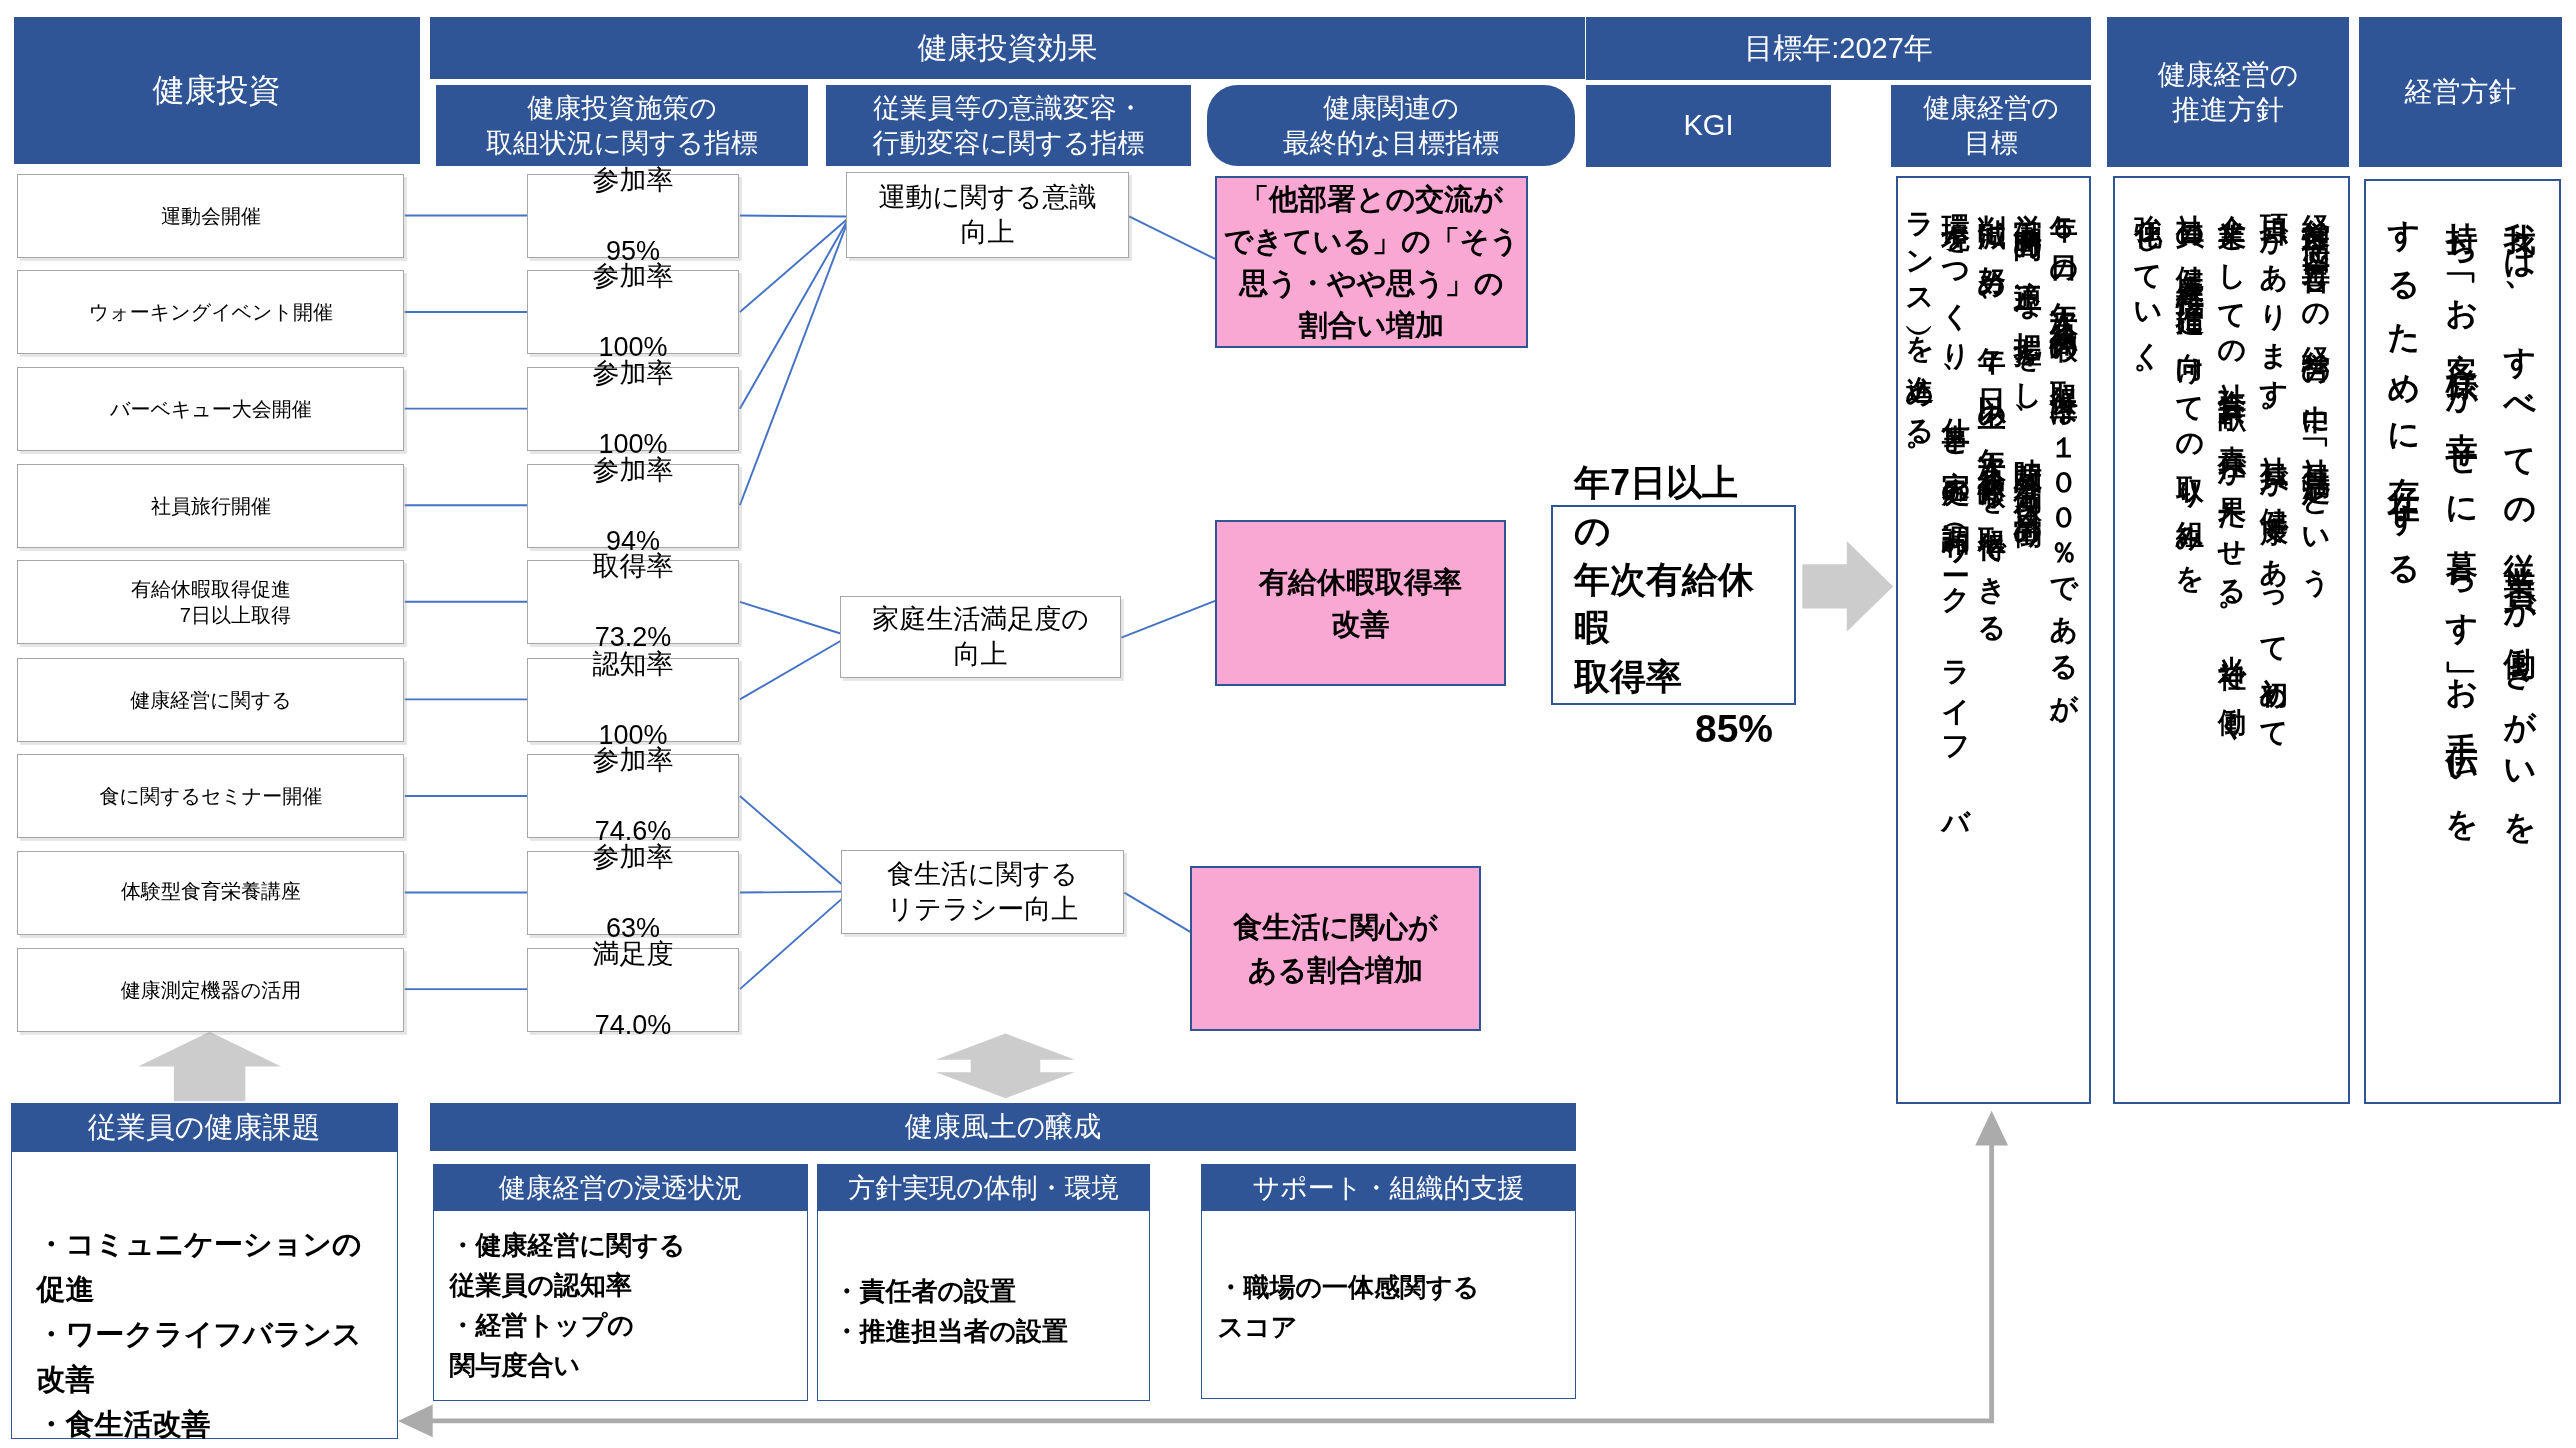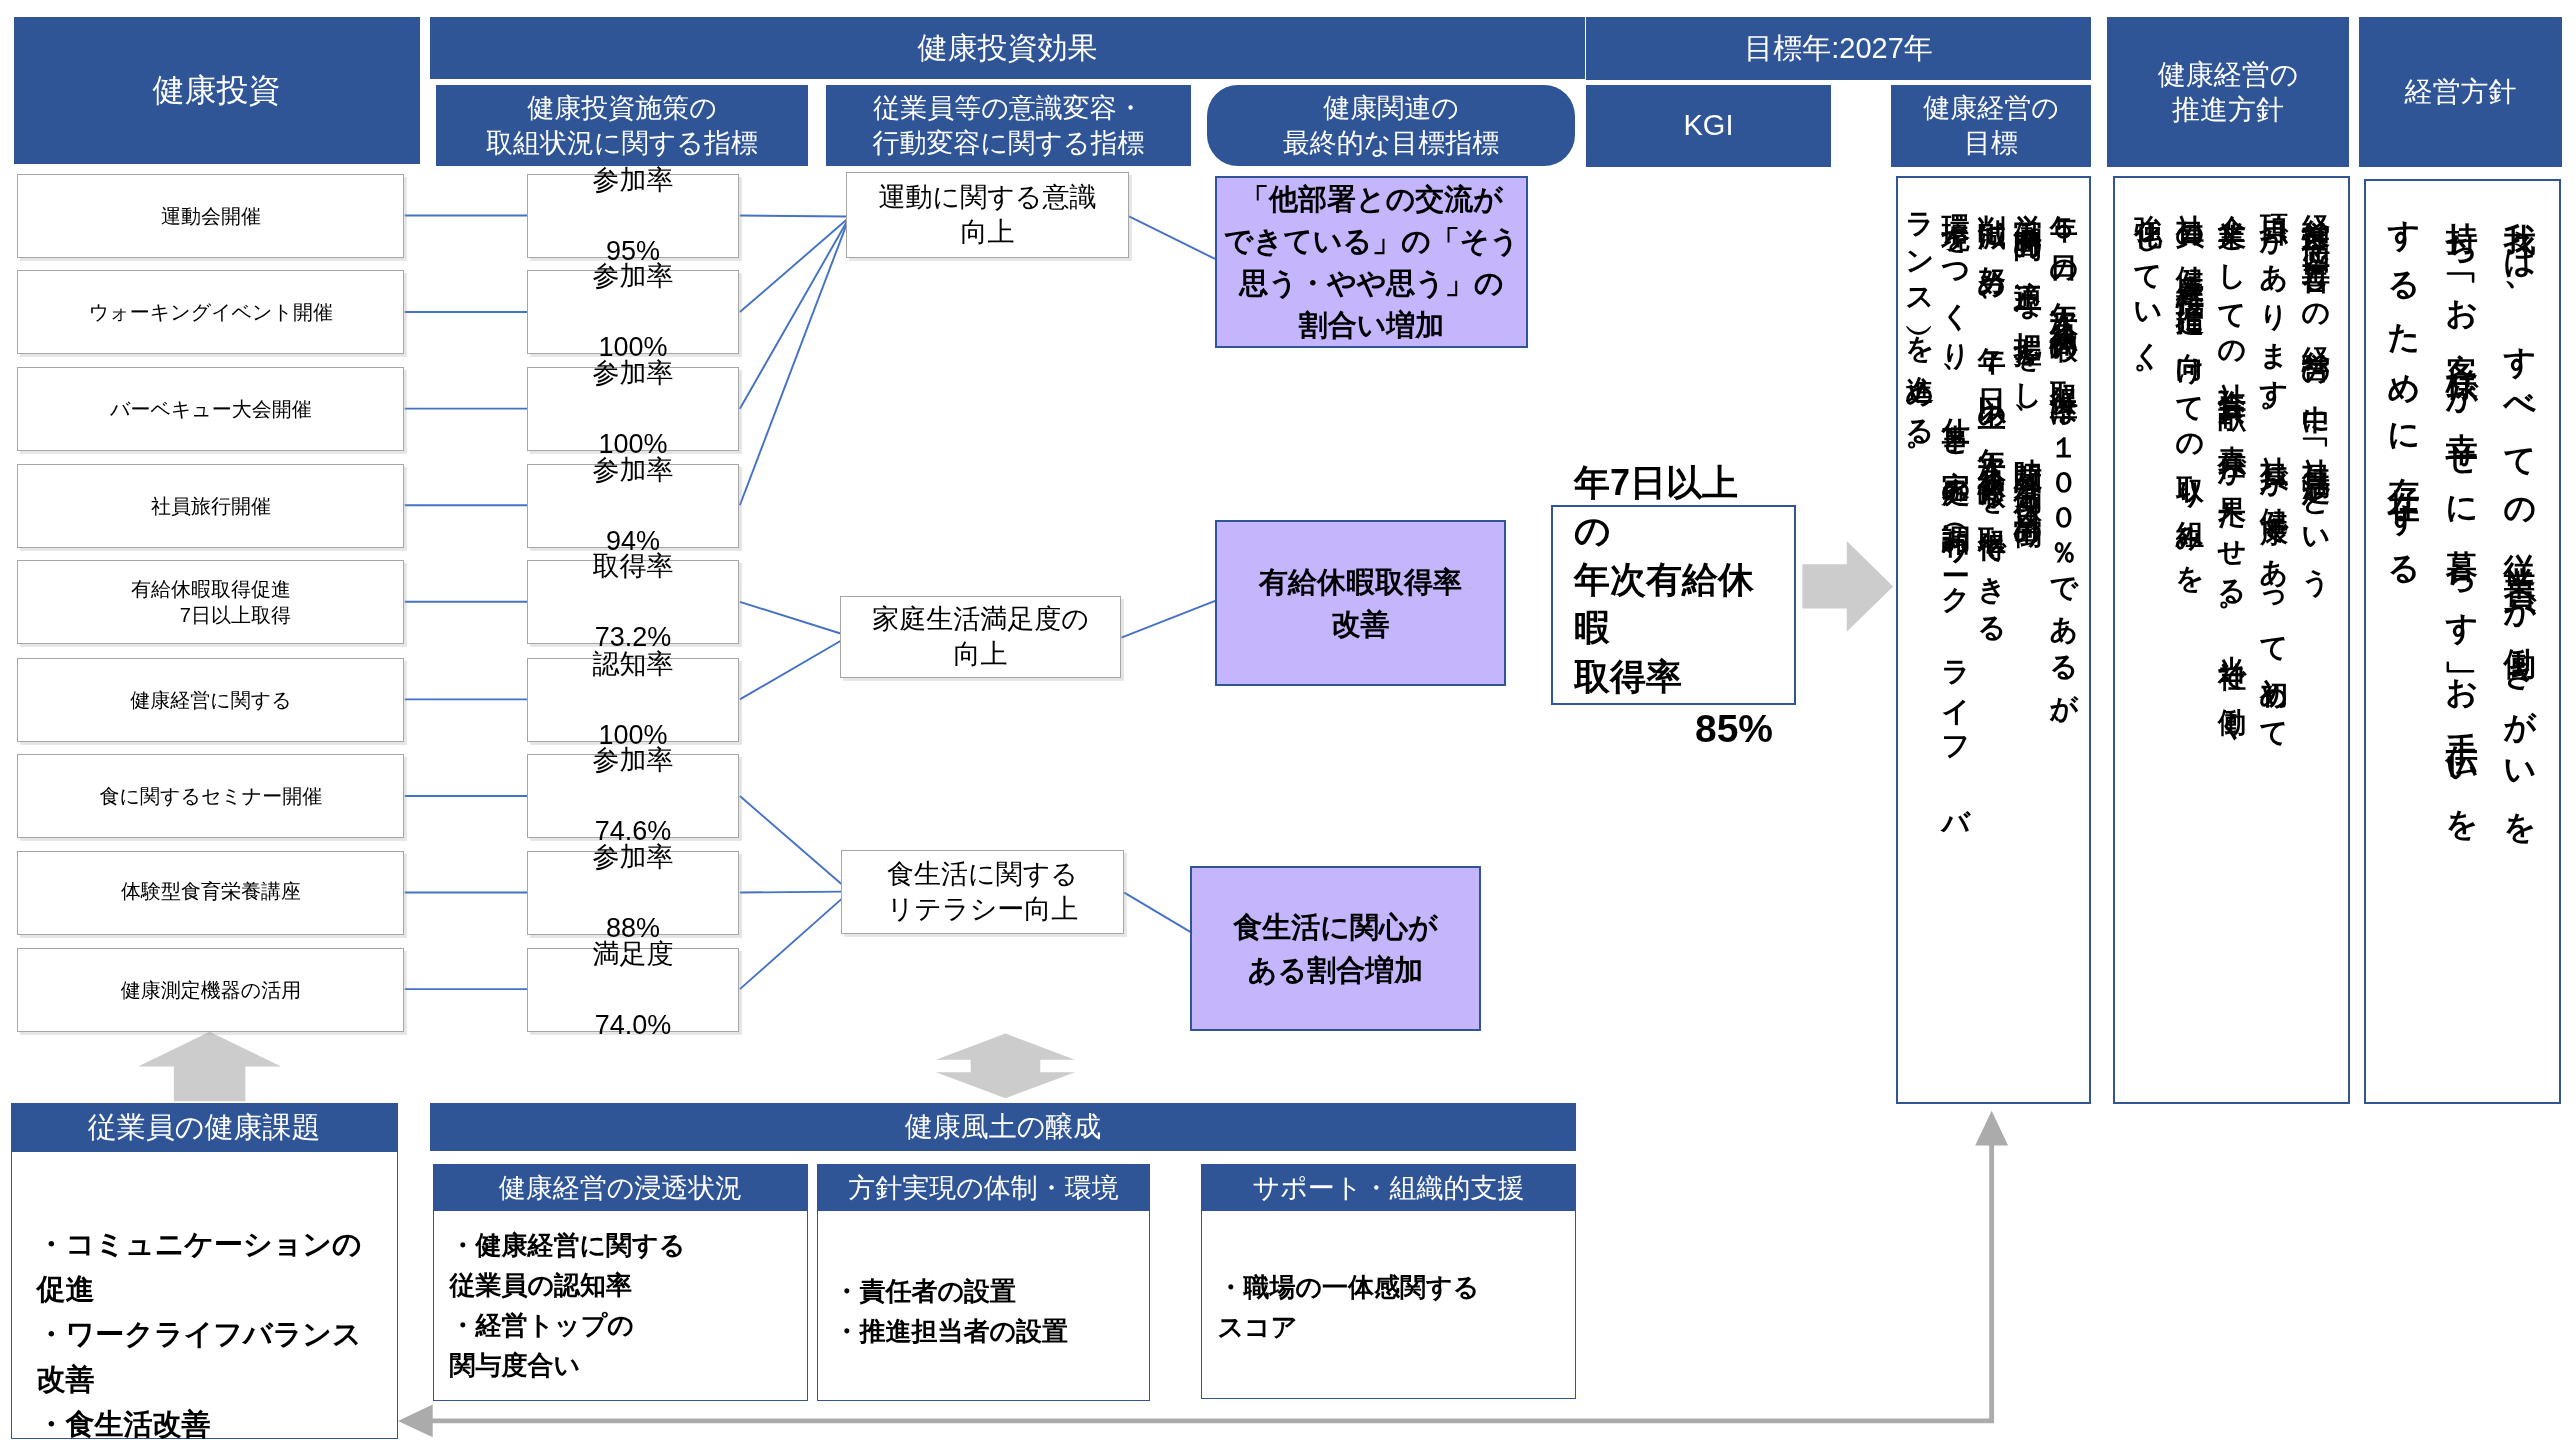--- a/index.html
+++ b/index.html
@@ -7,21 +7,21 @@
   body{font-family:"Liberation Sans",sans-serif;}
   .canvas{position:relative;width:2576px;height:1449px;background:#ffffff;overflow:hidden;}
   svg.overlay{position:absolute;left:0;top:0;width:2576px;height:1449px;z-index:0;}
 
   .abs{position:absolute;}
   .hdr{background:#2F5597;color:#ffffff;display:flex;align-items:center;justify-content:center;
        text-align:center;white-space:pre-line;font-weight:500;z-index:2;line-height:1.28;}
   .wbox{background:#ffffff;border:1.9px solid #A6A6A6;box-shadow:2.9px 2.9px 0 rgba(150,150,150,0.25);
         display:flex;align-items:center;justify-content:center;text-align:center;
         white-space:pre-line;color:#000;z-index:2;line-height:1.3;}
-  .bbox{background:#c4b5fd;border:2.9px solid #2F5597;display:flex;align-items:center;justify-content:center;
+  .bbox{background:#f9a8d4;border:2.9px solid #2F5597;display:flex;align-items:center;justify-content:center;
         text-align:center;white-space:pre-line;color:#000;font-weight:700;z-index:2;line-height:1.45;}
   .item{font-size:20px;font-weight:500;text-align:right;}
   .metric{font-size:27px;font-weight:500;}
   .mid{font-size:27px;font-weight:500;}
   .fin{font-size:29px;}
 
   .kgi-box{background:#ffffff;border:2.9px solid #2F5597;z-index:2;display:flex;flex-direction:column;
            justify-content:center;padding:13.5px 21px;}
   .kgi-label{font-size:36px;font-weight:700;white-space:pre-line;line-height:1.35;text-align:left;}
   .kgi-value{font-size:39px;font-weight:700;text-align:right;margin-top:5.8px;}
@@ -127,21 +127,21 @@
     <span><span>取得率</span><br>
     <span>73.2%</span></span></div>
   <div class="abs wbox metric" style="left:527px;top:658px;width:212px;height:84px;">
     <span><span>認知率</span><br>
     <span>100%</span></span></div>
   <div class="abs wbox metric" style="left:527px;top:754px;width:212px;height:84px;">
     <span><span>参加率</span><br>
     <span>74.6%</span></span></div>
   <div class="abs wbox metric" style="left:527px;top:851px;width:212px;height:84px;">
     <span><span>参加率</span><br>
-    <span>88%</span></span></div>
+    <span>63%</span></span></div>
   <div class="abs wbox metric" style="left:527px;top:948px;width:212px;height:84px;">
     <span><span>満足度</span><br>
     <span>74.0%</span></span></div>
 
   <div class="abs wbox mid" style="left:846px;top:172px;width:283px;height:86px;">運動に関する意識
 向上</div>
   <div class="abs wbox mid" style="left:840px;top:596px;width:281px;height:82px;">家庭生活満足度の
 向上</div>
   <div class="abs wbox mid" style="left:841px;top:850px;width:283px;height:84px;">食生活に関する
 リテラシー向上</div>

